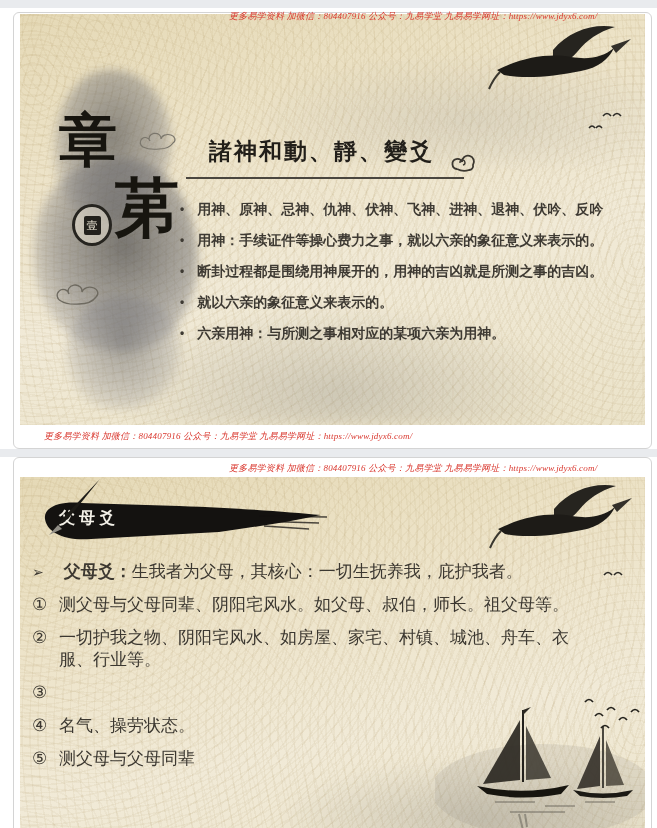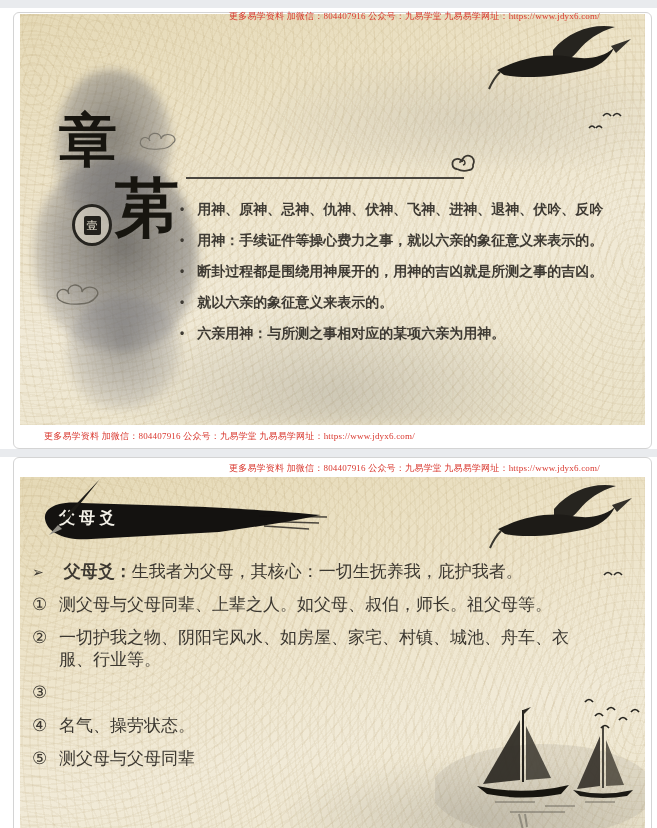--- a/index.html
+++ b/index.html
@@ -9,21 +9,21 @@
   .grey-strip { position:absolute; left:0; width:657px; background:#e9ebee; }
   #strip-top { top:0; height:8px; }
   #strip-mid { top:449px; height:8px; }
 
   .slide-card { position:absolute; left:13px; width:639px; background:#fff;
     border:1px solid #d4d4d4; border-radius:6px; }
   #card1 { top:12px; height:437px; }
   #card2 { top:457px; height:380px; border-radius:6px 6px 0 0; }
 
   .watermark { position:absolute; color:#d9372e; font-size:9px; line-height:12px;
-    font-family:"Liberation Serif", serif; white-space:nowrap; letter-spacing:.2px; z-index:30; }
+    font-family:"Liberation Serif", serif; white-space:nowrap; letter-spacing:.2px; z-index:30;font-style:italic; }
   #wm1-top { left:215px; top:-3px; }
   #wm1-bottom { left:30px; top:417px; }
   #wm2-top { left:215px; top:4px; }
 
   .parchment { position:absolute; left:6px; width:625px; overflow:hidden;
     background:linear-gradient(168deg,#e5d9b6 0%,#ece2c6 26%,#f1ead7 60%,#ebe3c9 100%); }
   #parch1 { top:1px; height:411px; }
   #parch2 { top:19px; height:420px; }
   .parchment::before { content:""; position:absolute; inset:0; pointer-events:none; opacity:.8;
     background-image:
@@ -132,20 +132,21 @@
       <div id="seal">
         <span class="seal-core">壹</span>
       </div>
       <svg class="swirl-decor" id="swirl-a" width="44" height="24" viewBox="0 0 44 24">
         <path d="M6,17 a5,5 0 1,1 7,-6 a6,5 0 1,1 11,-2 a7,5 0 1,1 12,4 q-4,6 -14,6 q-10,1 -16,-2" fill="none" stroke="#7a766c" stroke-width="1.2"></path>
       </svg>
       <svg class="swirl-decor" id="swirl-b" width="52" height="30" viewBox="0 0 52 30">
         <path d="M8,21 a6,6 0 1,1 8,-7 a7,6 0 1,1 13,-2 a8,6 0 1,1 14,5 q-5,7 -17,7 q-12,1 -18,-3" fill="none" stroke="#6e6a60" stroke-width="1.3"></path>
       </svg>
 
+      <h1 id="title1">諸神和動、靜、變爻</h1>
       <div id="title-underline"></div>
       <svg id="ruyi" width="34" height="26" viewBox="0 0 34 26">
         <path d="M11,19 a5,5 0 1,1 5,-7 a6,6 0 1,1 11,3 a4,4 0 0,1 -4,5 q-6,2 -12,-1" fill="none" stroke="#3c3831" stroke-width="1.8"></path>
         <path d="M14,13 a2.5,2.5 0 1,1 3,2" fill="none" stroke="#3c3831" stroke-width="1.4"></path>
       </svg>
 
       <ul id="bullets">
         <li>
           <span class="dot">•</span>
           <span>用神、原神、忌神、仇神、伏神、飞神、进神、退神、伏吟、反吟</span>
@@ -199,21 +200,21 @@
         <path d="M116,96 q4,-5 8,0 M126,96 q4,-5 8,0" stroke="#2c2a25" stroke-width="1.6" fill="none"></path>
       </svg>
 
       <div id="content2">
         <div id="lead">
           <span class="arrow">➢</span>
           <span><b>父母爻：</b><span>生我者为父母，其核心：一切生抚养我，庇护我者。</span></span>
         </div>
         <div class="item">
           <span class="num">①</span>
-          <span class="txt">测父母与父母同辈、上辈之人。如父母、叔伯，师长。祖父母等。</span>
+          <span class="txt">测父母与父母同辈、阴阳宅风水。如父母、叔伯，师长。祖父母等。</span>
           </div>
         <div class="item">
           <span class="num">②</span>
           <span class="txt">一切护我之物、阴阳宅风水、如房屋、家宅、村镇、城池、舟车、衣服、行业等。</span>
           </div>
         <div class="item">
           <span class="num">③</span>
           </div>
         <div class="item">
           <span class="num">④</span>

